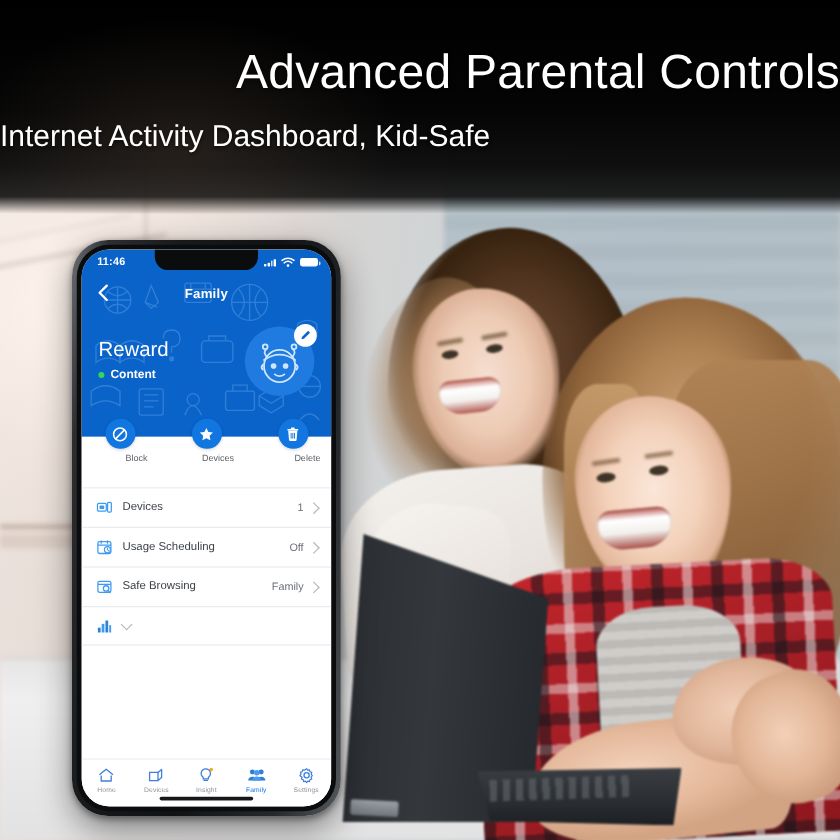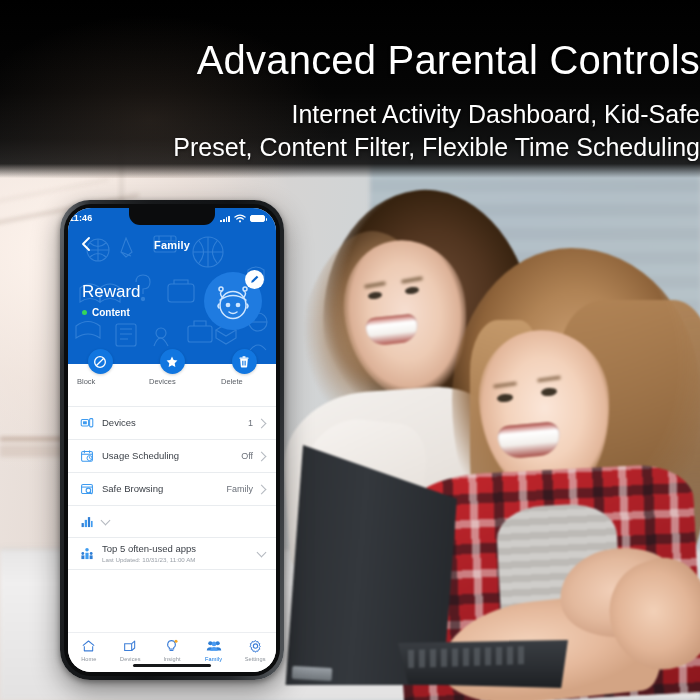--- a/index.html
+++ b/index.html
@@ -201,21 +201,21 @@
   .heading-band::before{
     content:""; position:absolute; left:0; top:0; width:100%; height:100%;
     background: radial-gradient(ellipse 260px 150px at 150px 120px, rgba(120,96,78,0.22), rgba(0,0,0,0) 70%);
   }
   .h-title {
     position:absolute; left:0; right:0; top:38px; text-align:right;
     color:#fff; font-size:40px; font-weight:400; letter-spacing:.2px;
     text-shadow: 0 1px 3px rgba(0,0,0,.6);
   }
   .h-sub {
-    position:absolute; left:0; right:0; top:98px; text-align:right;
+    position:absolute; left:0; right:0; top:98px; text-align:left;
     color:#fff; font-size:25px; font-weight:400; line-height:1.3;
     text-shadow: 0 1px 3px rgba(0,0,0,.6);
   }
 
   
   .phone {
     position:absolute; left:60px; top:200px; width:224px; height:480px; z-index:30;
   }
   .phone-frame {
     position:absolute; inset:0;
@@ -236,21 +236,21 @@
     position:absolute; left:50%; top:0; transform:translateX(-50%);
     width:86px; height:17px; background:#0b0c0d;
     border-radius: 0 0 11px 11px; z-index:6;
   }
 
   
   .statusbar {
     height:22px; background:#0a63c9; color:#fff; position:relative;
     display:flex; align-items:center; flex:0 0 auto;
   }
-  .sb-time { position:absolute; left:1px; top:5px; font-size:9px; font-weight:700; letter-spacing:.2px;}
+  .sb-time { position:absolute; left:13px; top:5px; font-size:9px; font-weight:700; letter-spacing:.2px;}
   .sb-right { position:absolute; right:11px; top:6px; display:flex; align-items:center; gap:4px;}
   .sb-dots { display:flex; align-items:flex-end; gap:1px; height:7px;}
   .sb-dots i { display:block; width:1.7px; background:#fff; border-radius:.5px;}
   .sb-dots i:nth-child(1){height:2px;}
   .sb-dots i:nth-child(2){height:3.5px;}
   .sb-dots i:nth-child(3){height:5px;}
   .sb-dots i:nth-child(4){height:6.5px;}
   .sb-batt { width:15px; height:7px; border:1px solid #fff; border-radius:2px; position:relative; background:#fff;}
   .sb-batt::after{content:"";position:absolute;right:-3px;top:2px;width:1.5px;height:3px;background:#fff;border-radius:0 1px 1px 0;}
 
@@ -284,21 +284,21 @@
     position:absolute; right:-2px; top:-2px; width:19px; height:19px; border-radius:50%;
     background:#fff; display:flex; align-items:center; justify-content:center;
   }
 
   
   .actions {
     position:relative; height:42px; background:#fff; flex:0 0 auto;
     display:flex; justify-content:center; gap:26px; z-index:3;
   }
   .action {
-    width:46px; text-align:left; position:relative; top:-15px;
+    width:46px; text-align:right; position:relative; top:-15px;
   }
   .action-circle {
     width:25px; height:25px; border-radius:50%; background:#1176e0;
     margin:0 auto 3px; display:flex; align-items:center; justify-content:center;
     box-shadow: 0 1px 3px rgba(0,0,0,.18);
   }
   .action-label { font-size:7.5px; color:#5a5f66; }
 
   
   .list { background:#fff; flex:1 1 auto; }
@@ -378,21 +378,20 @@
     <div class="laptop-base"></div>
     <div class="keys"></div>
     <div class="laptop-hinge"></div>
   </div>
 </div>
 
 <div class="heading-band">
   <div class="h-title">Advanced Parental Controls</div>
   <div class="h-sub">
     <div>Internet Activity Dashboard, Kid-Safe</div>
-    <div>Preset, Content Filter, Flexible Time Scheduling</div>
   </div>
 </div>
 
 <div class="phone">
   <div class="phone-frame"></div>
   <div class="phone-frame-in"></div>
 
   <div class="screen">
     <div class="notch"></div>
 
@@ -578,37 +577,20 @@
           <svg width="14" height="14" viewBox="0 0 16 16">
             <rect x="1.8" y="9.2" width="2.6" height="4.6" fill="#2f7fd6"></rect>
             <rect x="5.4" y="5.6" width="2.6" height="8.2" fill="#3e9bf0"></rect>
             <rect x="9" y="2.4" width="2.6" height="11.4" fill="#2f7fd6"></rect>
             <rect x="12.6" y="6.8" width="1.8" height="7" fill="#3e9bf0"></rect>
           </svg>
         </span>
         <span class="chev-down"></span>
       </div>
 
-      <div class="row tall">
-        <span class="row-icon">
-          <svg width="14" height="14" viewBox="0 0 16 16">
-            <circle cx="8" cy="3.2" r="2" fill="#3e9bf0"></circle>
-            <circle cx="3.2" cy="7.4" r="1.6" fill="#2f7fd6"></circle>
-            <circle cx="12.8" cy="7.4" r="1.6" fill="#2f7fd6"></circle>
-            <rect x="6.2" y="6.6" width="3.6" height="7.2" fill="#3e9bf0"></rect>
-            <rect x="1.6" y="9.6" width="3.4" height="4.2" fill="#2f7fd6"></rect>
-            <rect x="11" y="9.6" width="3.4" height="4.2" fill="#2f7fd6"></rect>
-          </svg>
-        </span>
-        <div class="row-main">
-          <div class="row-label">Top 5 often-used apps</div>
-          <div class="row-sub">Last Updated: 10/31/23, 11:00 AM</div>
-        </div>
-        <span class="chev-down"></span>
-      </div>
 
       <div class="list-tail"></div>
     </div>
 
     <div class="tabbar">
       <div class="tab">
         <div class="tab-ico">
           <svg width="15" height="14" viewBox="0 0 18 16">
             <path d="M2.2 7.6L9 2l6.8 5.6" stroke="#3e7fd8" stroke-width="1.3" fill="none" stroke-linejoin="round"></path>
             <path d="M4 8.2v5.6h10V8.2" stroke="#3e7fd8" stroke-width="1.3" fill="none" stroke-linejoin="round"></path>

